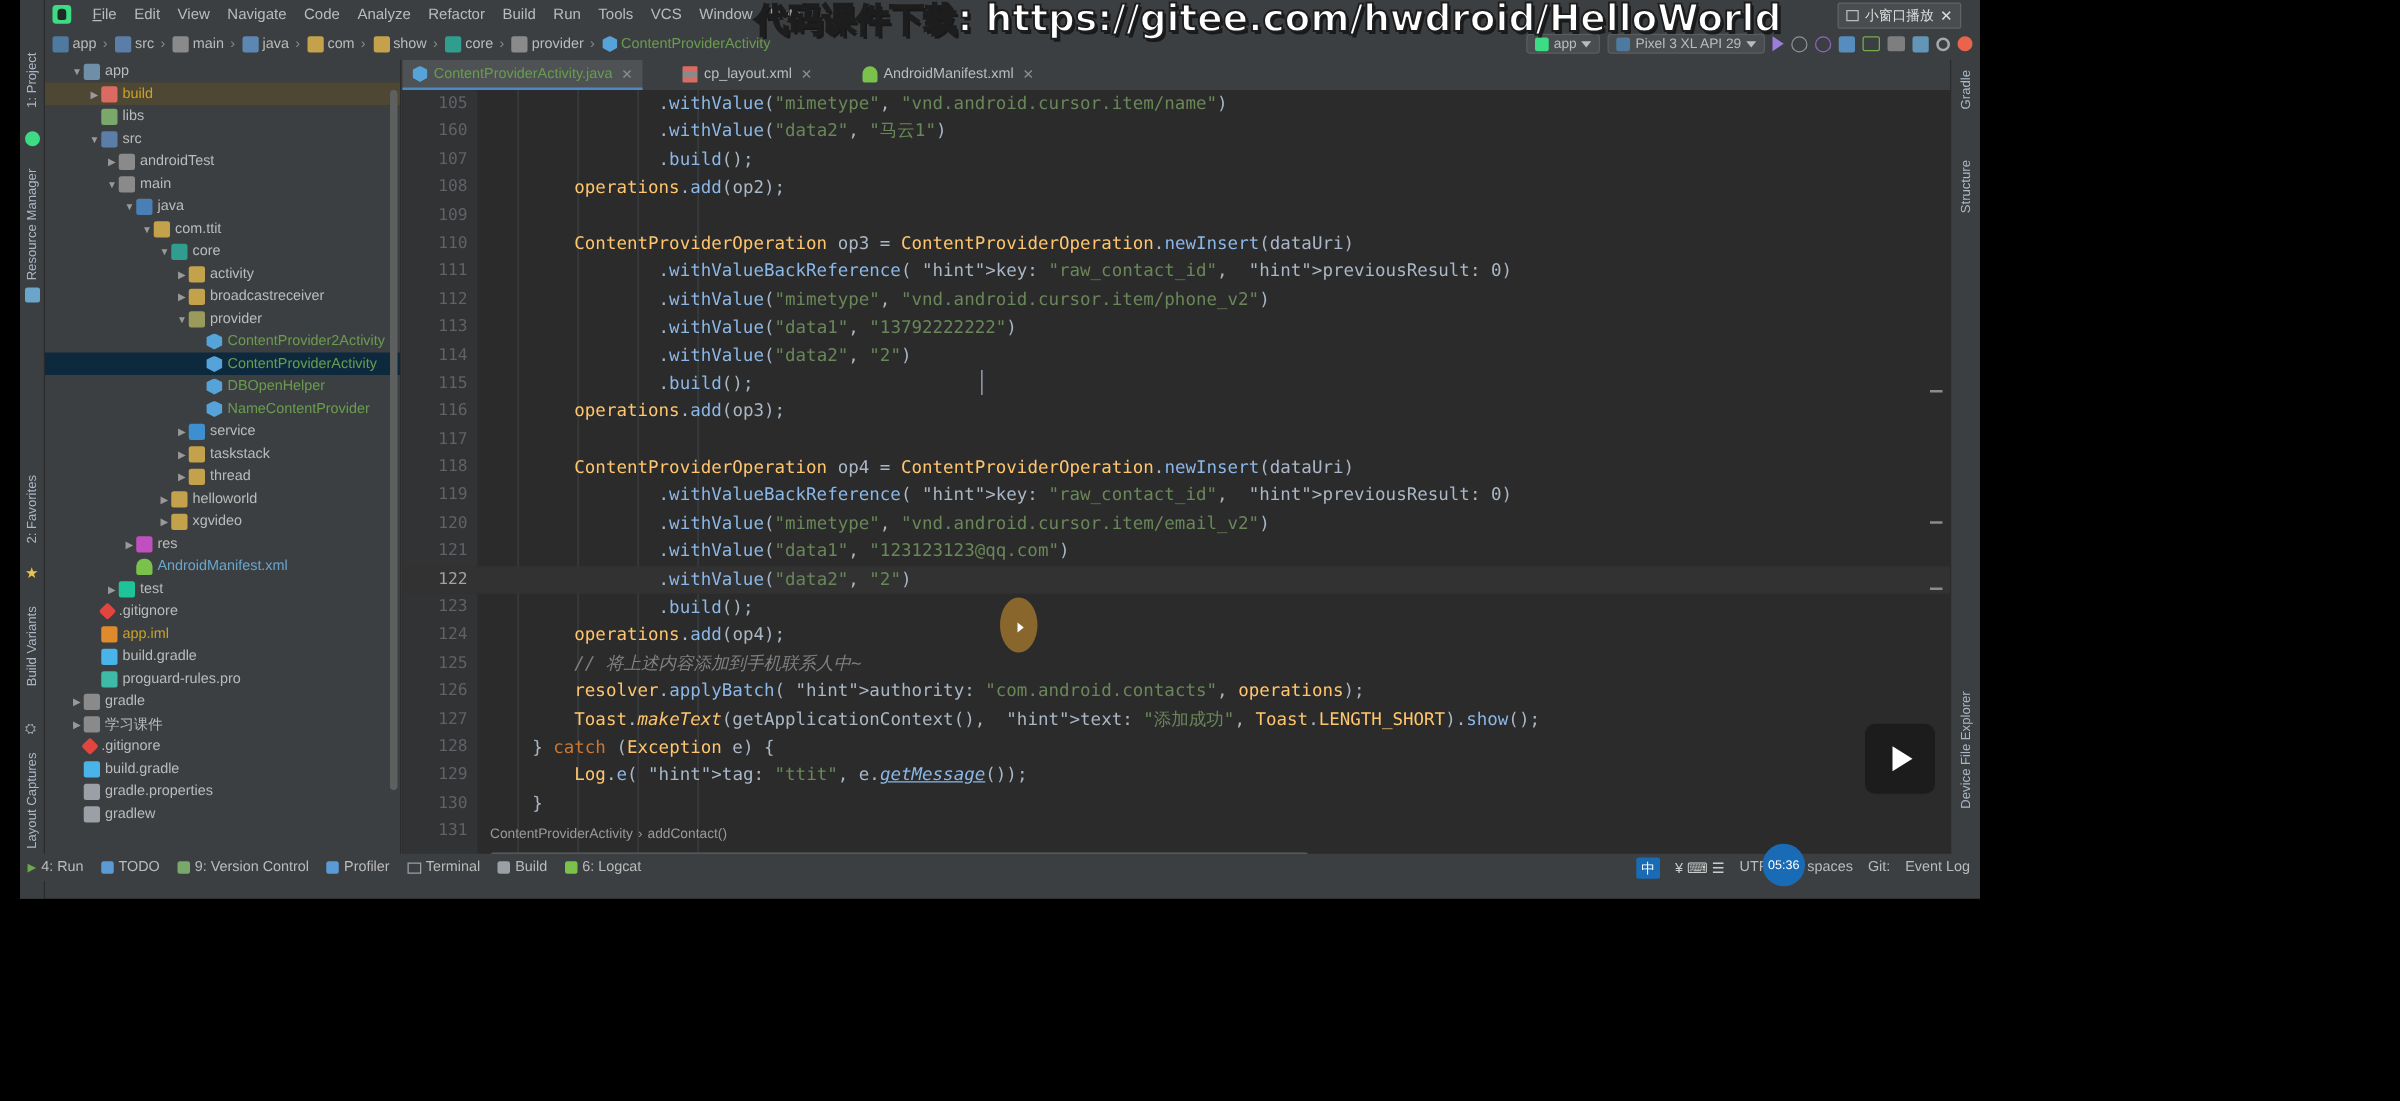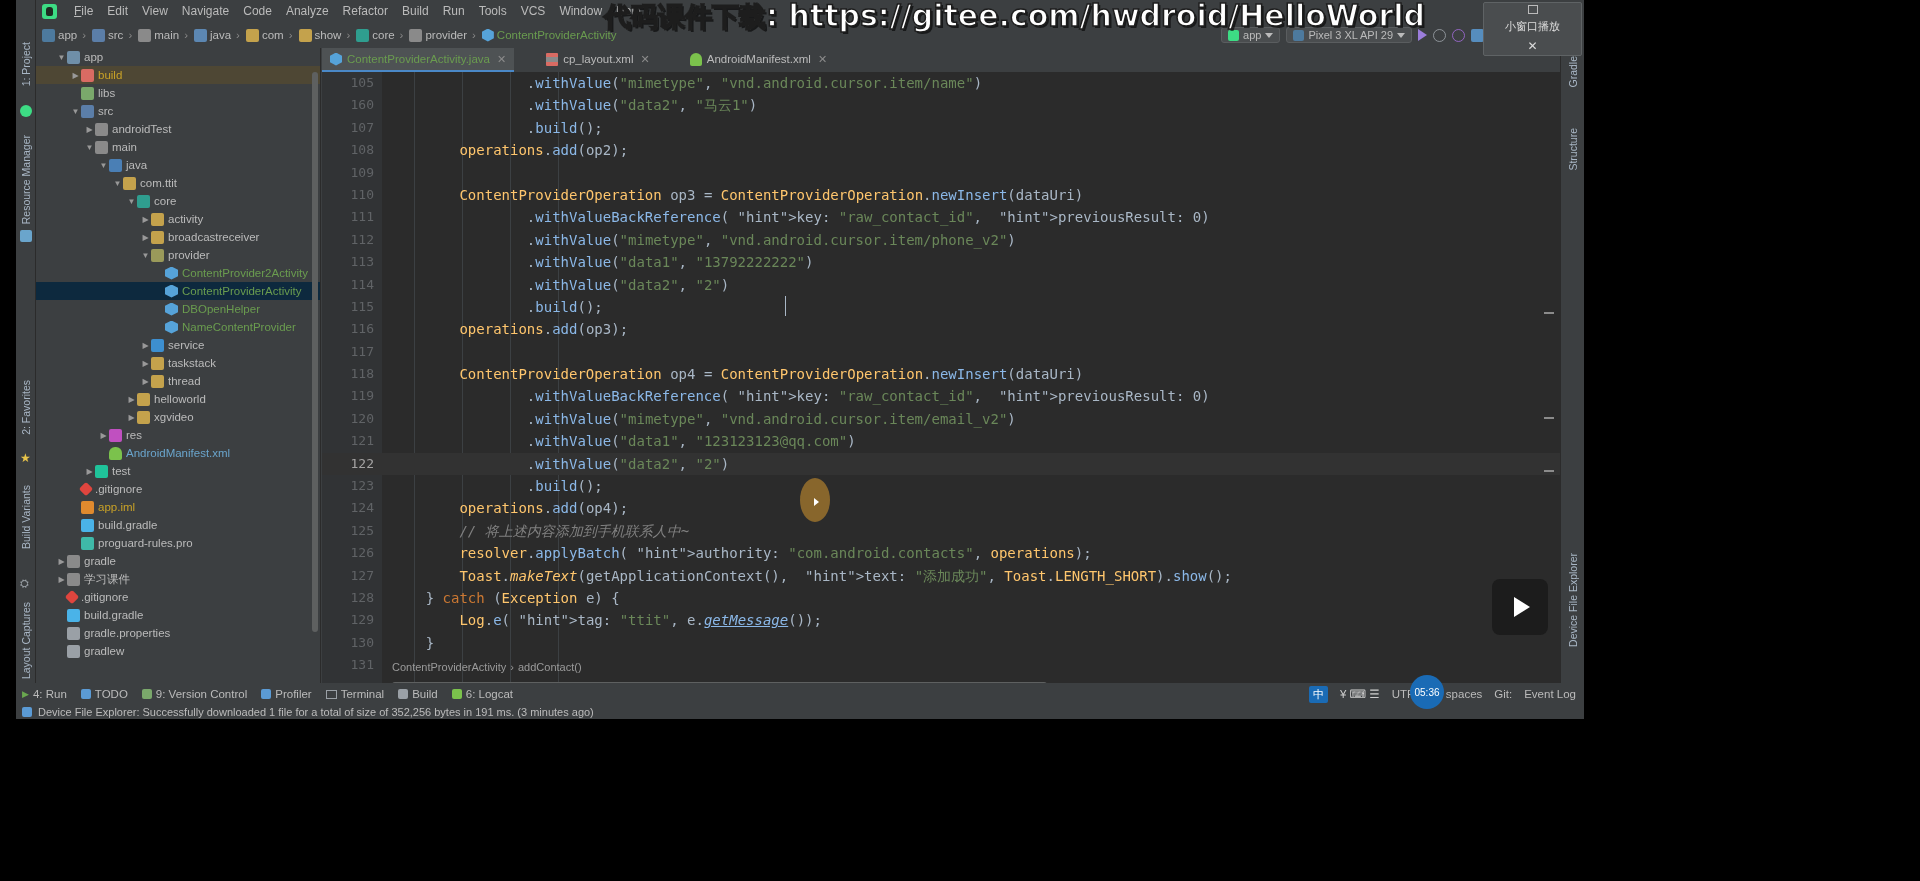--- a/index.html
+++ b/index.html
@@ -212,24 +212,24 @@
     -webkit-text-stroke: 1px rgba(40,40,40,.5);
     font-family: "DejaVu Sans", sans-serif;
   }
   .wm-left .bili {
     font-size: 28px; font-weight: bold; color: rgba(255,255,255,.9);
     font-family: "DejaVu Sans", sans-serif; letter-spacing: -1px;
   }
   .wm-left .dash { font-size: 26px; color: rgba(255,255,255,.75); }
   
   .float-win {
-    position: absolute; right: 2px; top: 2px; z-index: 60;
+    position: absolute; right: 15px; top: 2px; z-index: 60;
     background: #4a4d4f; border: 1px solid #5f6365; border-radius: 2px;
-    display: flex; align-items: center; gap: 5px; padding: 2px 21px;
-    font-size: 11px; color: #ddd; flex-direction: column;
+    display: flex; align-items: center; gap: 5px; padding: 2px 6px;
+    font-size: 11px; color: #ddd;
   }
   .float-win .sq { width: 10px; height: 9px; border: 1px solid #bbb; }
   .float-win .cls { color: #ddd; font-size: 12px; }
   
   .play-float {
     position: absolute; right: 36px; bottom: 84px; width: 56px; height: 56px;
     background: #1c1c1c; border-radius: 8px; z-index: 55;
     display: flex; align-items: center; justify-content: center;
   }
   .play-float .tri { width: 0; height: 0; border-left: 16px solid #fff; border-top: 10px solid transparent; border-bottom: 10px solid transparent; margin-left: 4px; }
@@ -638,24 +638,20 @@
       <span>4 spaces</span>
       <span>Git:</span>
       <span>Event Log</span>
     </div>
   </div>
 
   <div class="clock-bubble">
     <span>05:36</span>
   </div>
 
-  <div class="statusbar">
-    <span style="width:10px;height:10px;background:#5b9bd5;border-radius:2px;display:inline-block"></span>
-    <span>Device File Explorer: Successfully downloaded 1 file for a total of size of 352,256 bytes in 191 ms. (3 minutes ago)</span>
-  </div>
 
   <div class="float-win">
     <span class="sq"></span>
     <span>小窗口播放</span>
     <span class="cls">✕</span>
   </div>
 
   <div class="play-float">
     <span class="tri"></span>
   </div>

